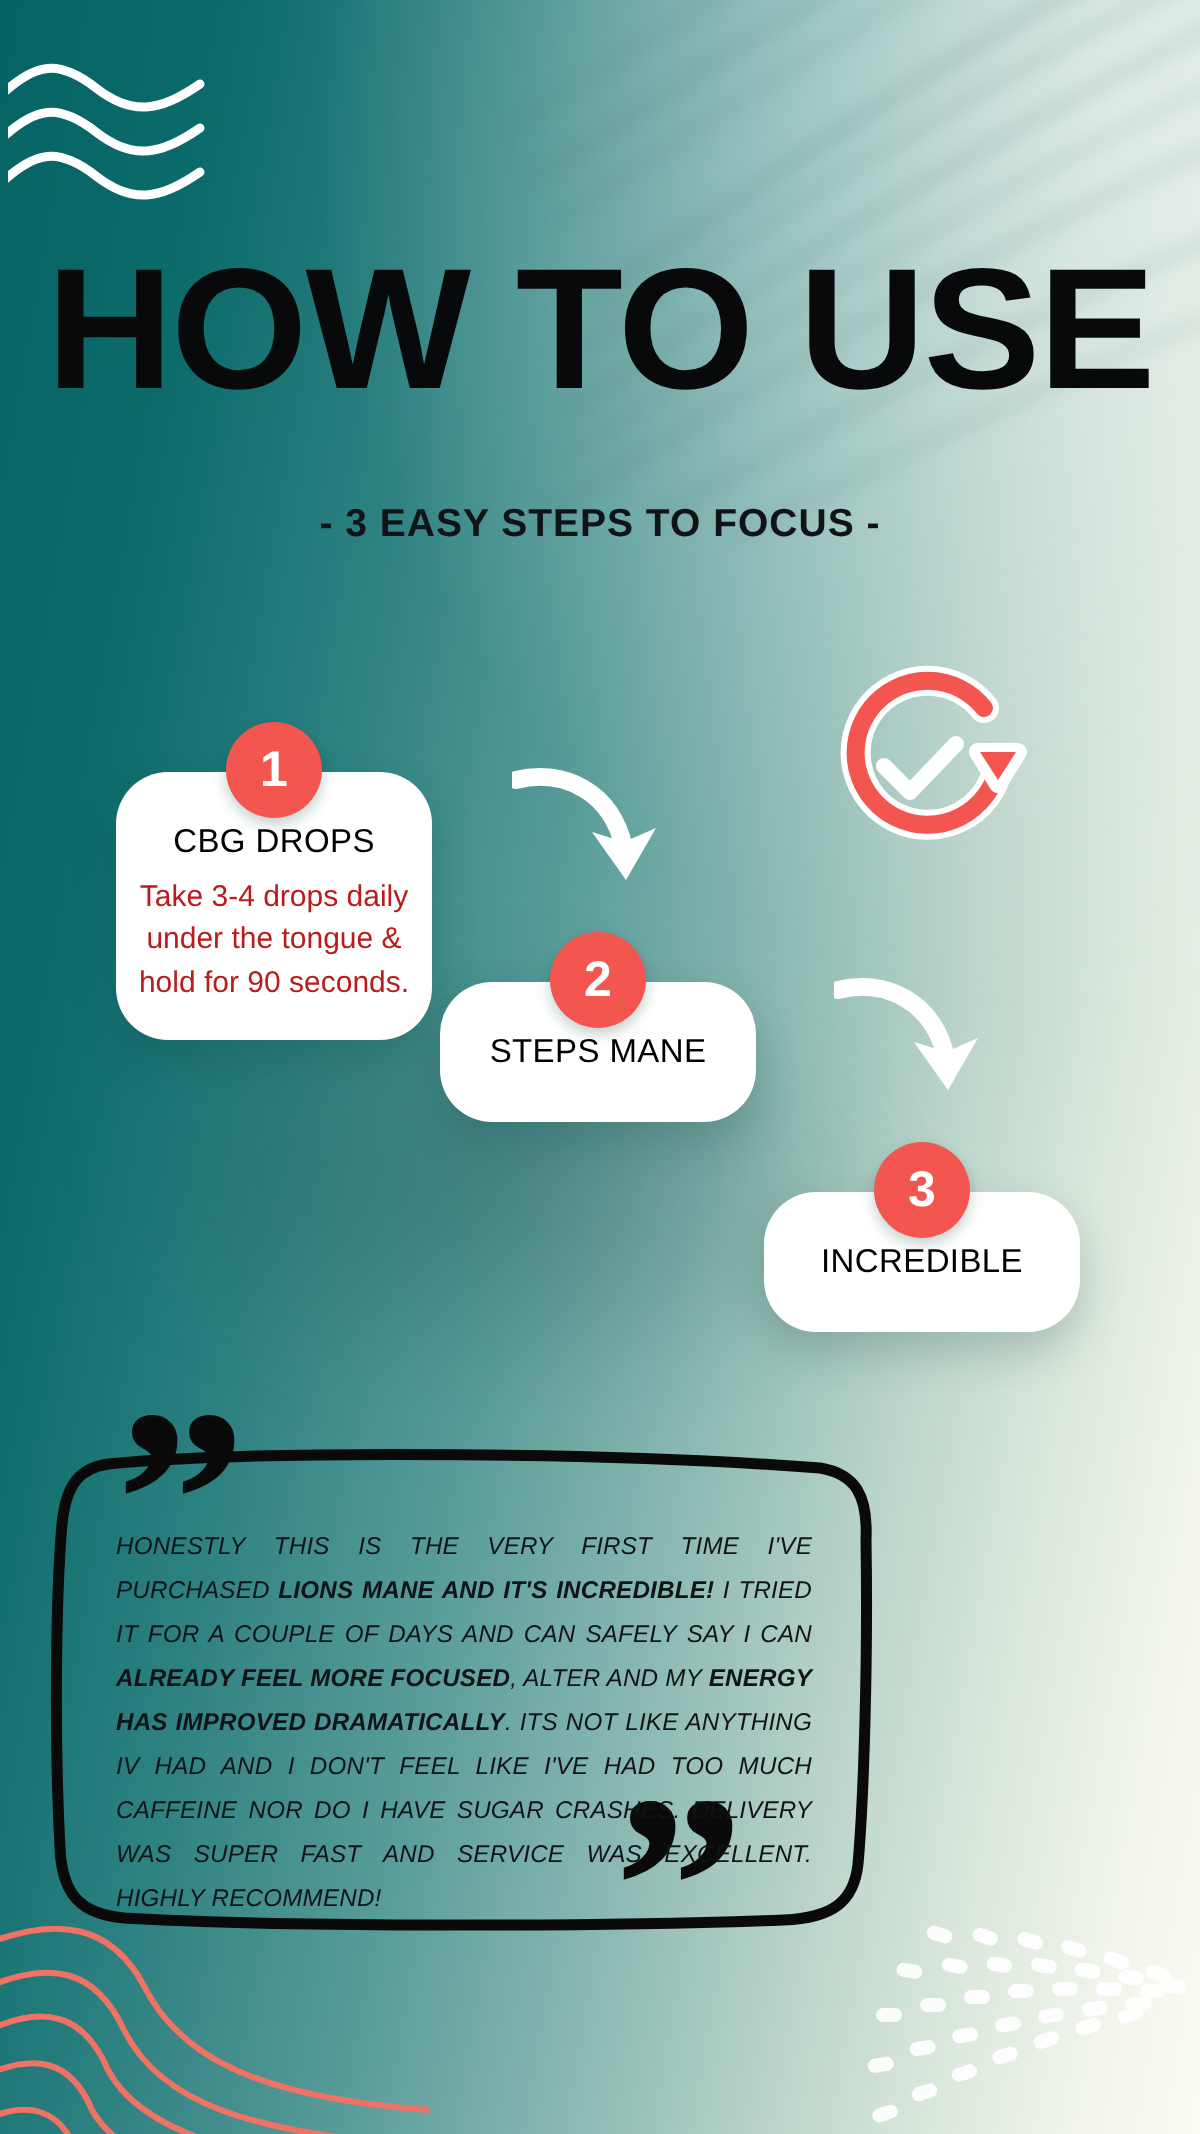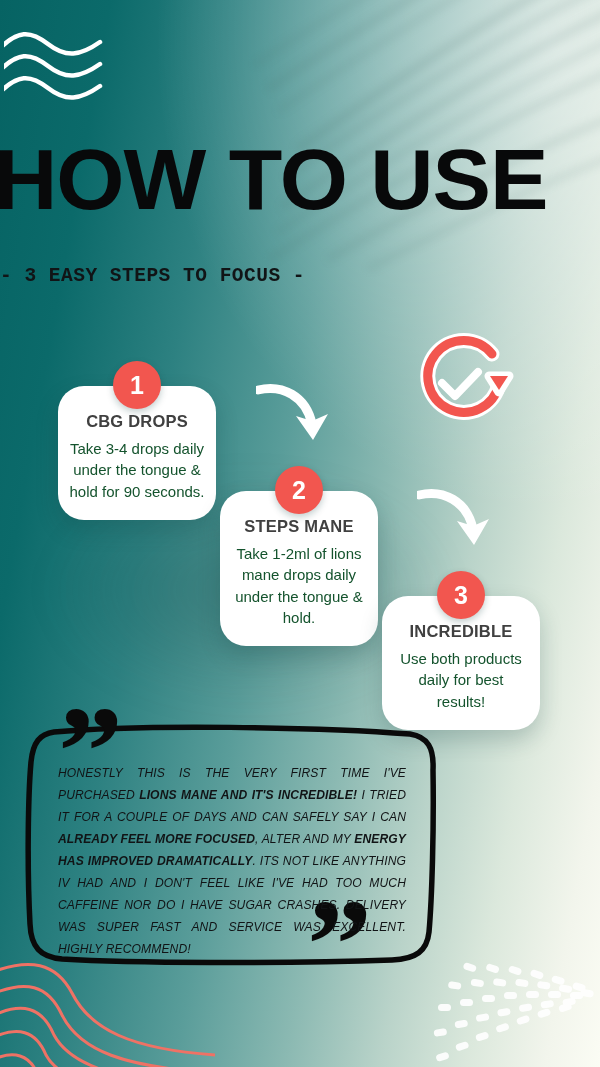--- a/index.html
+++ b/index.html
@@ -46,37 +46,36 @@
   .waves { position:absolute; left:4px; top:28px; width:105px; height:76px; }
   .waves svg { width:100%; height:100%; display:block; }
 
   .contours { position:absolute; left:0; bottom:0; width:215px; height:130px; }
   .contours svg { width:100%; height:100%; display:block; }
 
   .dotfan { position:absolute; right:0; bottom:0; width:200px; height:125px; }
   .dotfan svg { width:100%; height:100%; display:block; }
 
   
-  .header { position:absolute; left:0; top:140px; width:100%; }
+  .header { position:absolute; left:0; top:126px; width:100%; text-align:center; }
   .title {
     font-family:"Liberation Sans Narrow","Liberation Sans",sans-serif;
     font-weight:bold;
     font-size:86px;
     line-height:.92;
     letter-spacing:-1px;
     color:#08090a;
     transform:scaleX(1.02);
   }
   .subtitle {
     margin-top:46px;
     font-size:19.5px;
     font-weight:bold;
     letter-spacing:.5px;
     color:#111416;
-    font-family:Liberation Mono, monospace;
   }
 
   
   .step {
     position:absolute;
     width:158px;
     background:#ffffff;
     border-radius:26px;
     box-shadow:0 10px 22px rgba(13,60,60,.22);
     padding:26px 11px 18px;
@@ -87,29 +86,29 @@
     top:-25px; left:50%; transform:translateX(-50%);
     width:48px; height:48px; border-radius:50%;
     background:#f2564f;
     color:#fff;
     font-size:25px; font-weight:bold;
     line-height:48px;
     box-shadow:0 3px 7px rgba(13,60,60,.25);
   }
   .step h3 {
     font-size:16.5px;
-    font-weight:bold;
+    font-weight:normal;
     letter-spacing:.2px;
-    color:#404040;
+    color:#000000;
     margin-bottom:7px;
   }
   .step p {
     font-size:15px;
     line-height:1.42;
-    color:#14532d;
+    color:#b91c1c;
   }
   #step-1 { left:58px;  top:386px; }
   #step-2 { left:220px; top:491px; }
   #step-3 { left:382px; top:596px; }
 
   .arrow { position:absolute; width:82px; height:72px; }
   .arrow svg { width:100%; height:100%; display:block; }
   #arrow-1 { left:256px; top:376px; }
   #arrow-2 { left:417px; top:481px; }
 
@@ -273,27 +272,25 @@
 
 <div class="step" id="step-1">
   <div class="badge">1</div>
   <h3>CBG DROPS</h3>
   <p>Take 3-4 drops daily under the tongue &amp; hold for 90 seconds.</p>
 </div>
 
 <div class="step" id="step-2">
   <div class="badge">2</div>
   <h3>STEPS MANE</h3>
-  <p>Take 1-2ml of lions mane drops daily under the tongue &amp; hold.</p>
 </div>
 
 <div class="step" id="step-3">
   <div class="badge">3</div>
   <h3>INCREDIBLE</h3>
-  <p>Use both products daily for best results!</p>
 </div>
 
 <div class="testimonial">
   <div class="frame">
     <svg viewBox="0 0 420 252" preserveAspectRatio="none">
       <path d="M34 14 C 120 6, 300 9, 390 16 C 408 19, 414 30, 413 52
                C 414 110, 412 180, 409 214 C 407 233, 396 241, 372 242
                C 260 246, 110 245, 42 241 C 20 239, 11 229, 10 206
                C 7 150, 8 78, 11 44 C 13 24, 20 16, 34 14 Z" fill="none" stroke="#0a0a0a" stroke-width="5.5" stroke-linejoin="round"></path>
     </svg>

